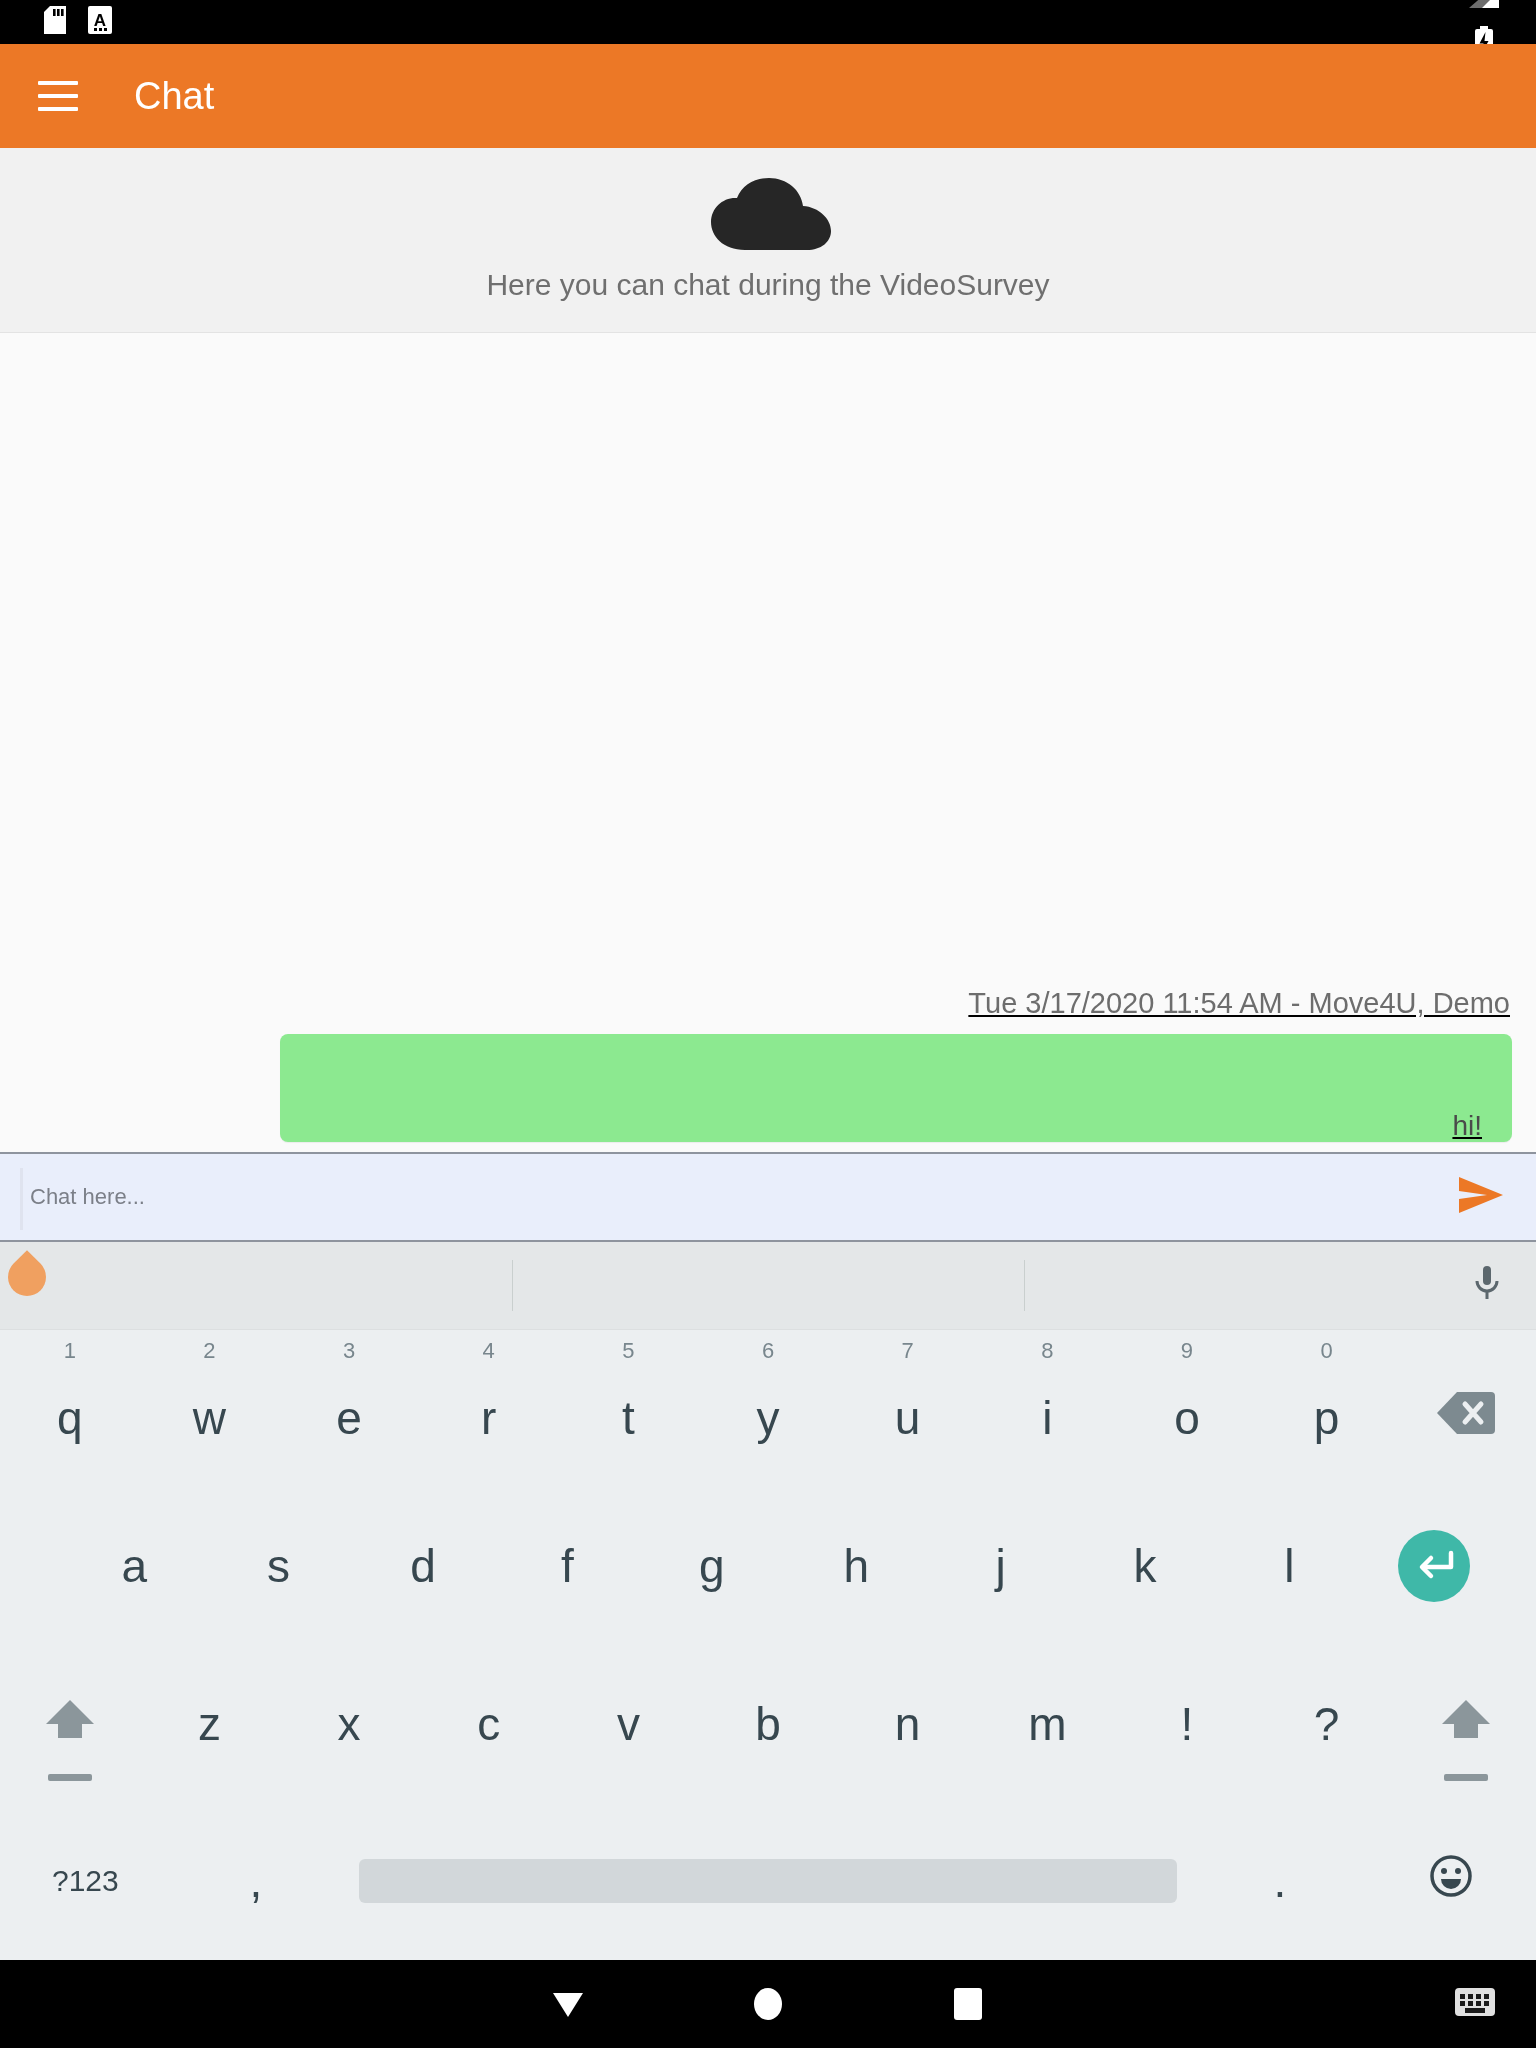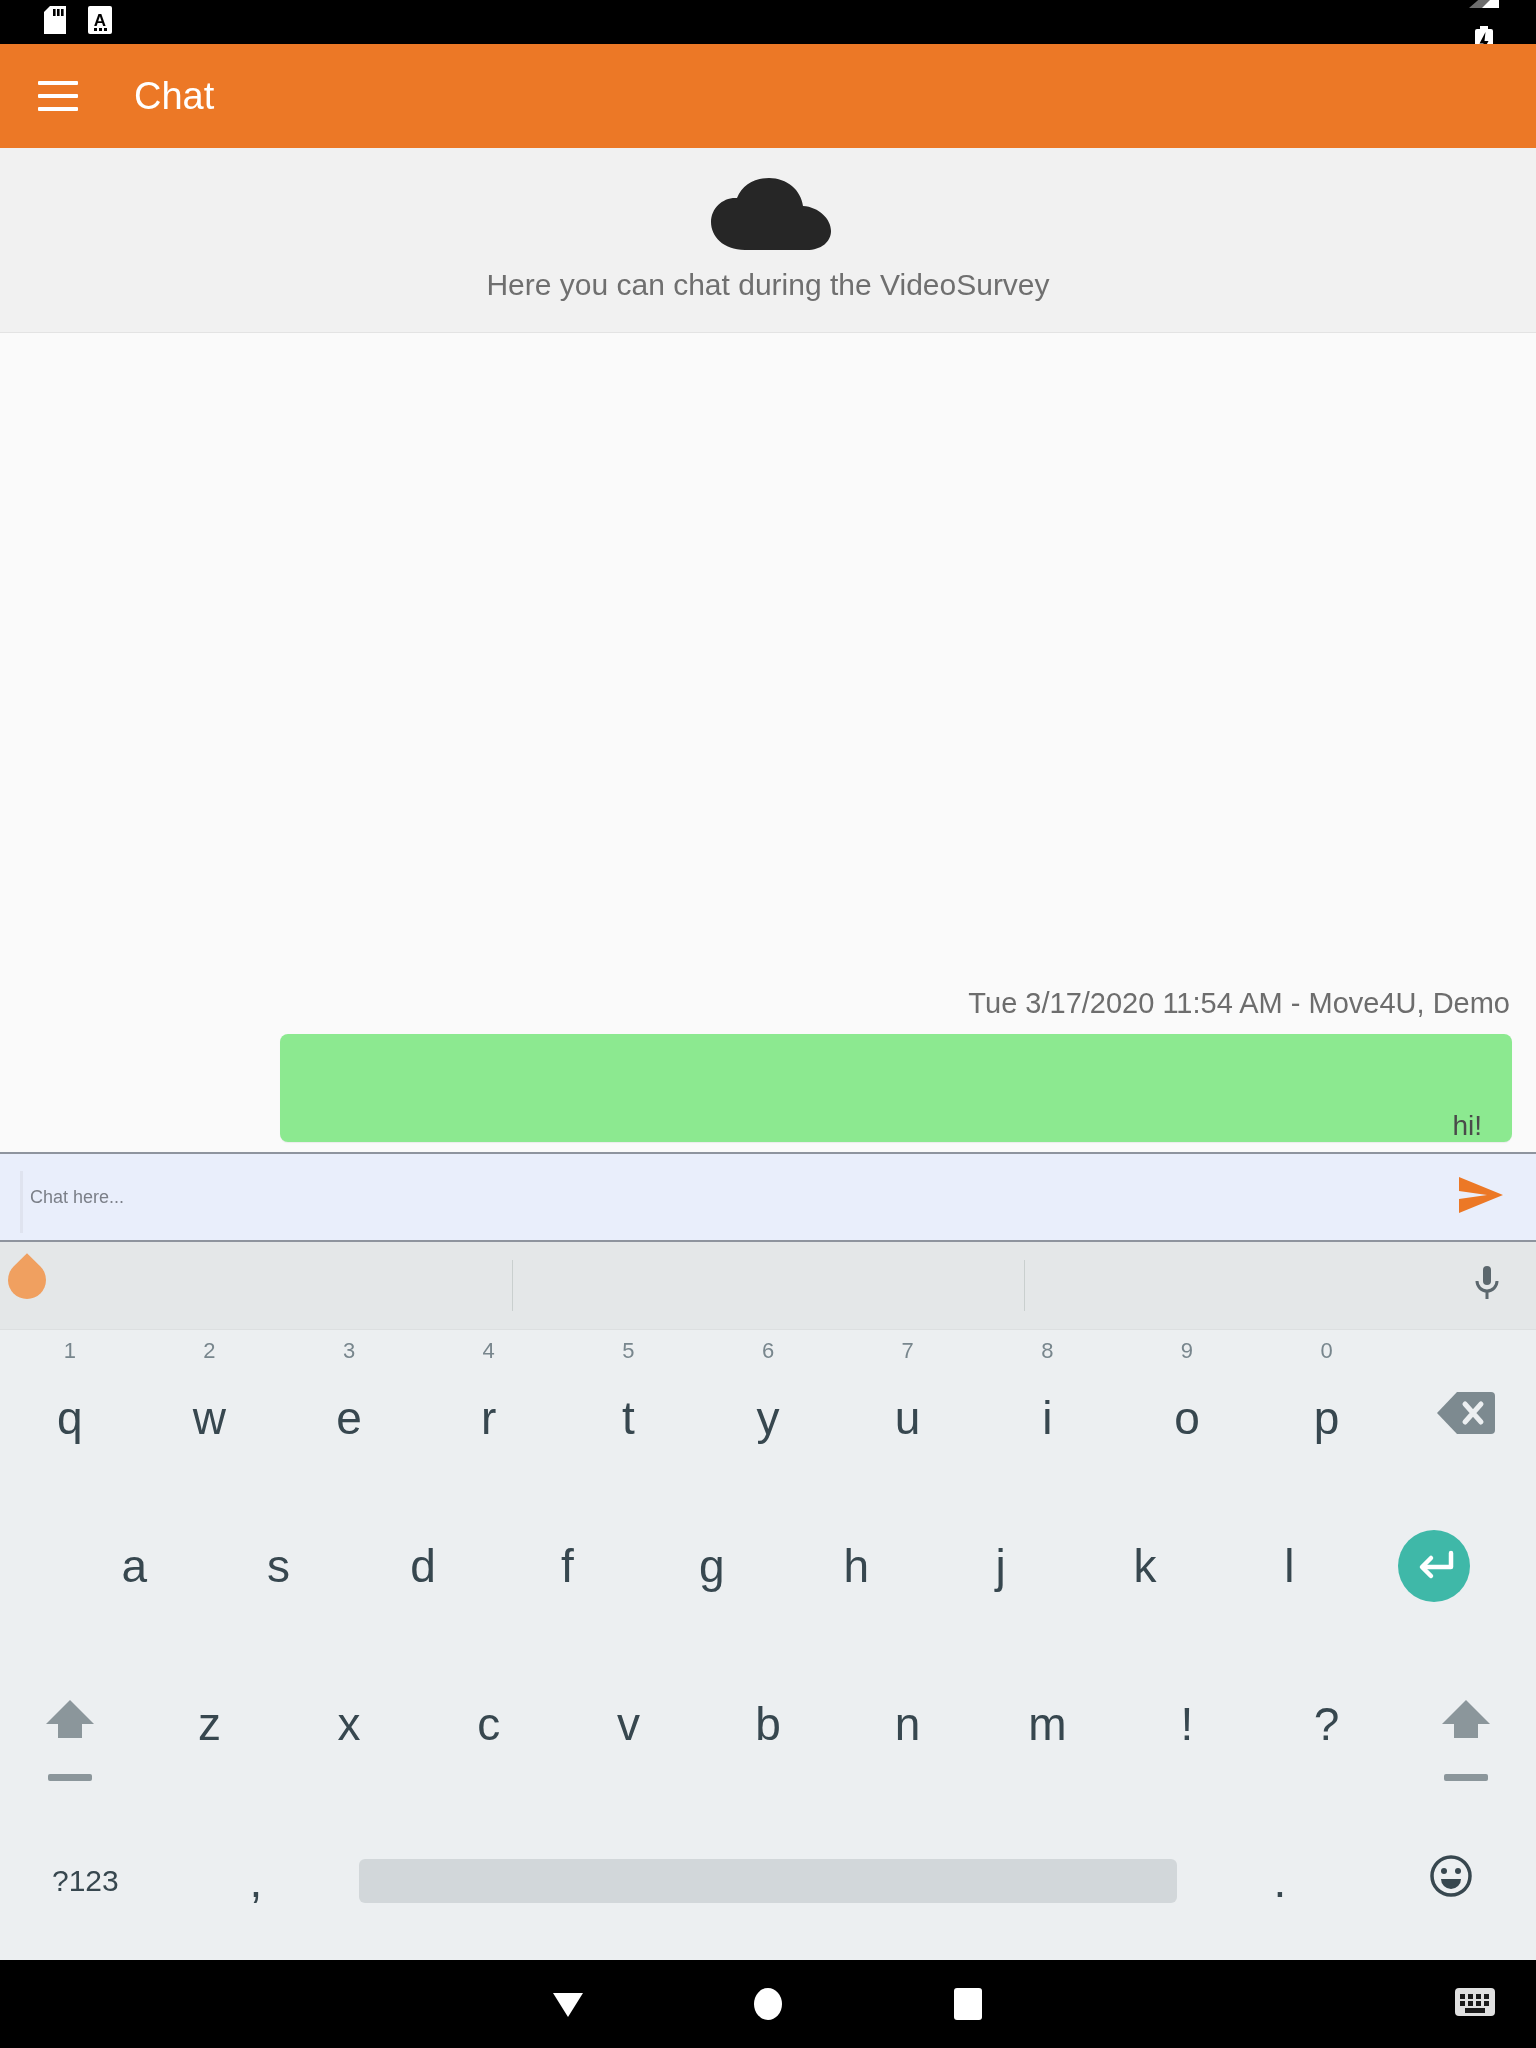--- a/index.html
+++ b/index.html
@@ -48,20 +48,21 @@
   .cloud-wrap { margin-bottom:14px; }
   .banner-text { font-size:30px; color:#6f6f6f; }
 
   
   .chatbody {
     flex:1 1 auto; background:#fafafa;
     position:relative;
     display:flex; flex-direction:column; justify-content:flex-end;
     padding:0 0 10px 0;
     overflow:hidden;
+    text-decoration:underline;
   }
   .msg-group { padding:0 12px; }
   .msg-meta {
     text-align:right; font-size:29px; color:#6d6d6d;
     padding-right:14px; padding-bottom:14px;
   }
   .bubble {
     background:#8ce990;
     border-radius:8px;
     min-height:108px;
@@ -77,21 +78,21 @@
     flex:none; height:90px;
     background:#e9eefb;
     border-top:2px solid #8e949e;
     border-bottom:2px solid #8e949e;
     display:flex; align-items:center;
     position:relative;
   }
   .input-field {
     flex:1 1 auto;
     padding-left:30px;
-    font-size:18px;
+    font-size:22px;
     color:#7b7f88;
     position:relative;
   }
   .caret {
     position:absolute; left:20px; top:-16px;
     width:3px; height:62px; background:#dfe3ef;
   }
   .cursor-handle {
     position:absolute;
     left:8px; top:74px;

